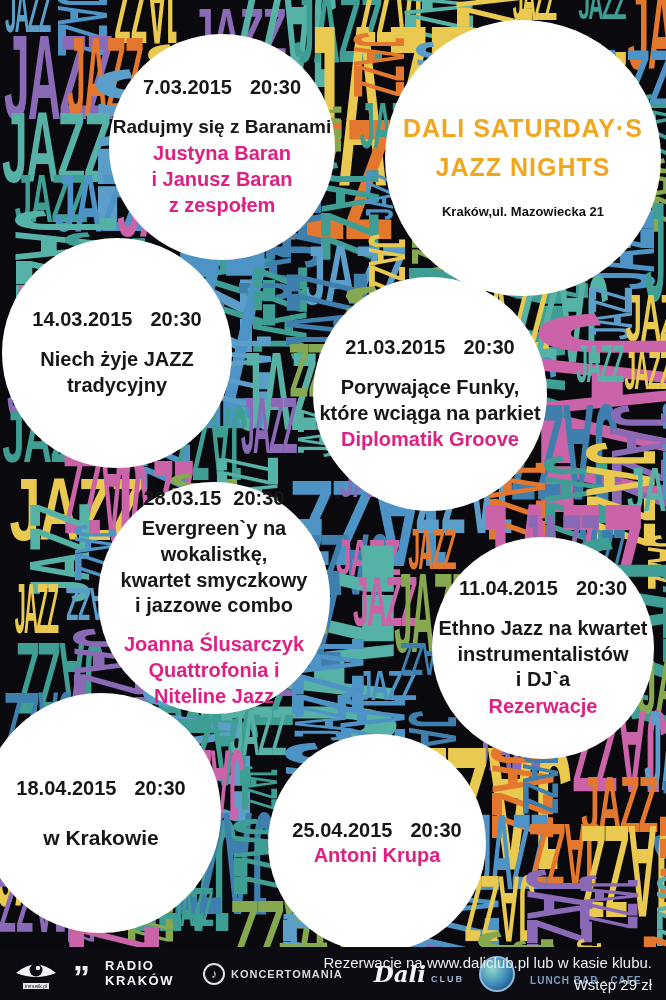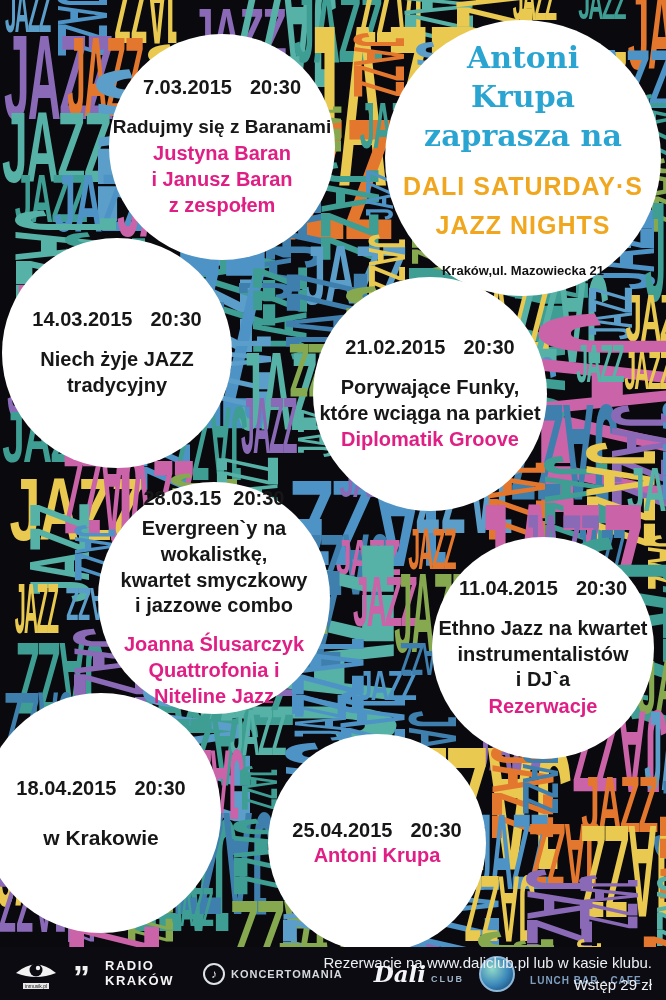--- a/index.html
+++ b/index.html
@@ -260,23 +260,20 @@
       <span class="bgw" style="left: 271.179px; top: 955.937px; font-size: 45px; color: rgb(134, 168, 78); transform: rotate(180deg) scale(0.82, 2.31);">JAZZ</span>
       <span class="bgw" style="left: 338.274px; top: 965.896px; font-size: 24px; color: rgb(228, 119, 46); transform: rotate(0deg) scale(0.82, 1.37);">JAZZ</span>
       <span class="bgw" style="left: 409.014px; top: 967.841px; font-size: 47px; color: rgb(78, 147, 198); transform: rotate(180deg) scale(0.82, 2.03);">JAZZ</span>
       <span class="bgw" style="left: 455.659px; top: 953.767px; font-size: 51px; color: rgb(134, 168, 78); transform: rotate(90deg) scale(0.82, 2.1);">JAZZ</span>
       <span class="bgw" style="left: 499.074px; top: 952.719px; font-size: 31px; color: rgb(134, 168, 78); transform: rotate(90deg) scale(0.82, 1.86);">JAZZ</span>
       <span class="bgw" style="left: 561.182px; top: 949.318px; font-size: 26px; color: rgb(233, 201, 79); transform: rotate(90deg) scale(0.82, 1.34);">JAZZ</span>
       <span class="bgw" style="left: 619.576px; top: 959.934px; font-size: 52px; color: rgb(228, 119, 46); transform: rotate(270deg) scale(0.82, 2.08);">JAZZ</span>
     </div>
 
   <div class="circle invite" style="left:385px;top:20px;width:276px;height:276px">
-    <div class="host">Antoni
-Krupa
-zaprasza na</div>
     <div class="evname">DALI SATURDAY·S
 JAZZ NIGHTS</div>
     <div class="addr">Kraków,ul. Mazowiecka 21</div>
   </div>
 
   <div class="circle c0" style="left:109px;top:34px;width:226px;height:226px">
     <div class="dateline">
       <span>7.03.2015</span>
       <span>20:30</span>
     </div>
@@ -290,21 +287,21 @@
     <div class="dateline">
       <span>14.03.2015</span>
       <span>20:30</span>
     </div>
     <div class="etitle">Niech żyje JAZZ
 tradycyjny</div>
   </div>
 
   <div class="circle c2" style="left:313px;top:277px;width:234px;height:234px">
     <div class="dateline">
-      <span>21.02.2015</span>
+      <span>21.03.2015</span>
       <span>20:30</span>
     </div>
     <div class="etitle">Porywające Funky,
 które wciąga na parkiet</div>
     <div class="eartists">Diplomatik Groove</div>
   </div>
 
   <div class="circle c3" style="left:98px;top:482px;width:232px;height:232px">
     <div class="dateline">
       <span>28.03.15</span>

